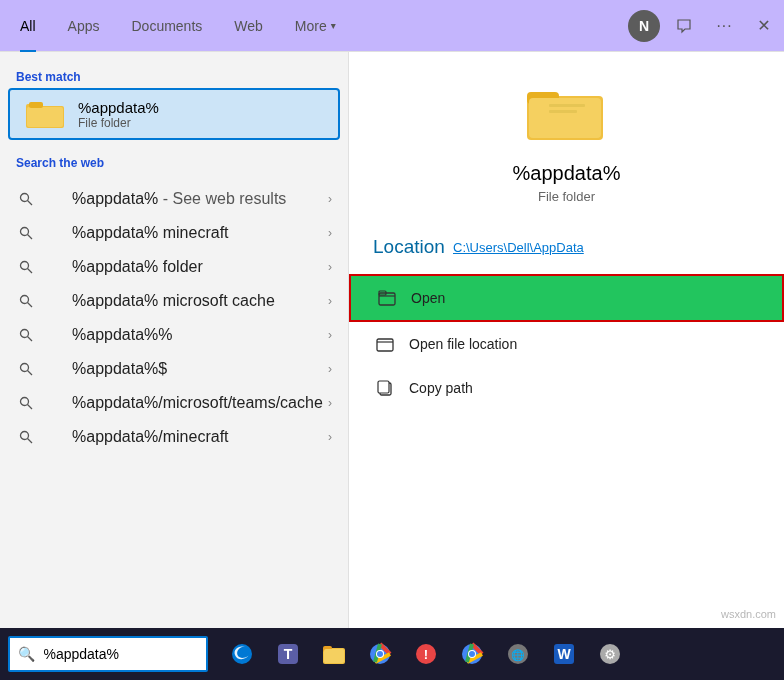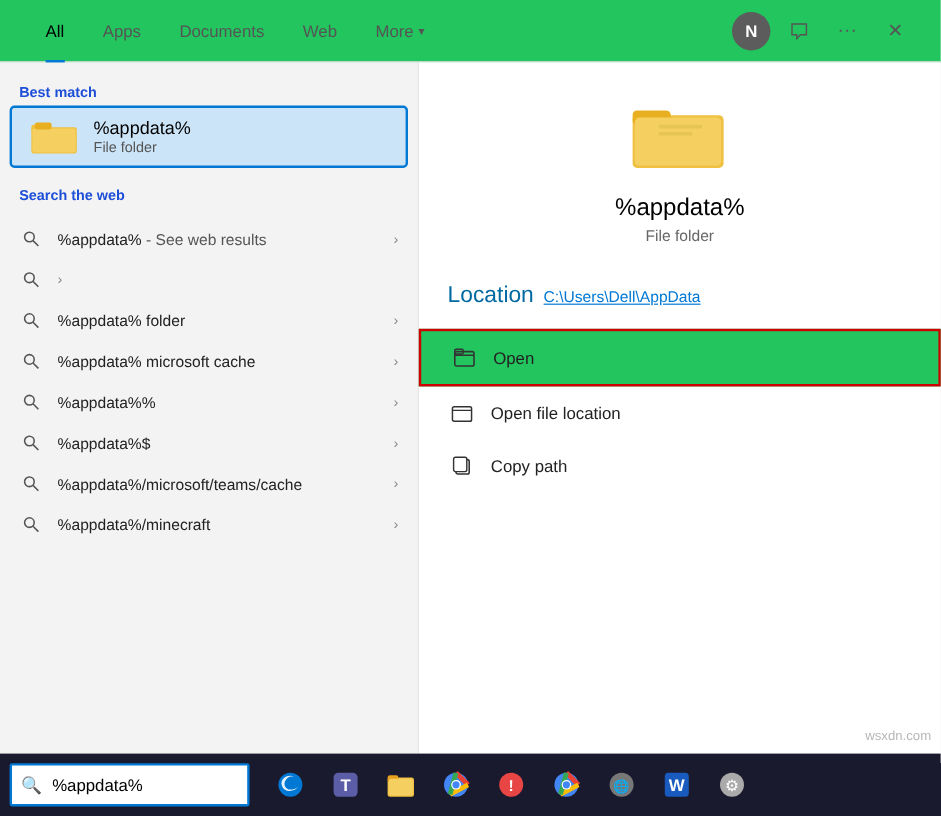--- a/index.html
+++ b/index.html
@@ -10,22 +10,22 @@
       background: #f3f3f3;
       overflow: hidden;
       position: relative;
     }
 
     
     .top-nav {
       display: flex;
       align-items: center;
       height: 52px;
-      background: #22c55e;
-      padding: 0 22px;
+      background: #c4b5fd;
+      padding: 0 4px;
       border-bottom: 1px solid #e0e0e0;
     }
     .nav-tab {
       padding: 0 16px;
       height: 52px;
       display: flex;
       align-items: center;
       font-size: 14px;
       color: #555;
       cursor: pointer;
@@ -141,23 +141,24 @@
       height: 20px;
       margin-right: 12px;
       flex-shrink: 0;
       display: flex;
       align-items: center;
       justify-content: center;
       color: #555;
       font-size: 13px;
     }
     .search-item .item-text {
-      font-size: 13px;
+      font-size: 16px;
       color: #222;
       flex: 1;
+      margin-left: 24px;
     }
     .search-item .item-text .secondary {
       color: #555;
     }
     .search-item .arrow {
       color: #888;
       font-size: 12px;
     }
 
     
@@ -369,20 +370,21 @@
         <span class="arrow">›</span>
       </div>
 
       <div class="search-item">
         <div class="search-icon">
           <svg width="14" height="14" viewBox="0 0 14 14">
               <circle cx="5.5" cy="5.5" r="4" stroke="#555" stroke-width="1.3" fill="none"></circle>
               <line x1="8.5" y1="8.5" x2="13" y2="13" stroke="#555" stroke-width="1.3"></line>
             </svg>
         </div>
+        <div class="item-text">%appdata% minecraft</div>
         <span class="arrow">›</span>
       </div>
 
       <div class="search-item">
         <div class="search-icon">
           <svg width="14" height="14" viewBox="0 0 14 14">
               <circle cx="5.5" cy="5.5" r="4" stroke="#555" stroke-width="1.3" fill="none"></circle>
               <line x1="8.5" y1="8.5" x2="13" y2="13" stroke="#555" stroke-width="1.3"></line>
             </svg>
         </div>

